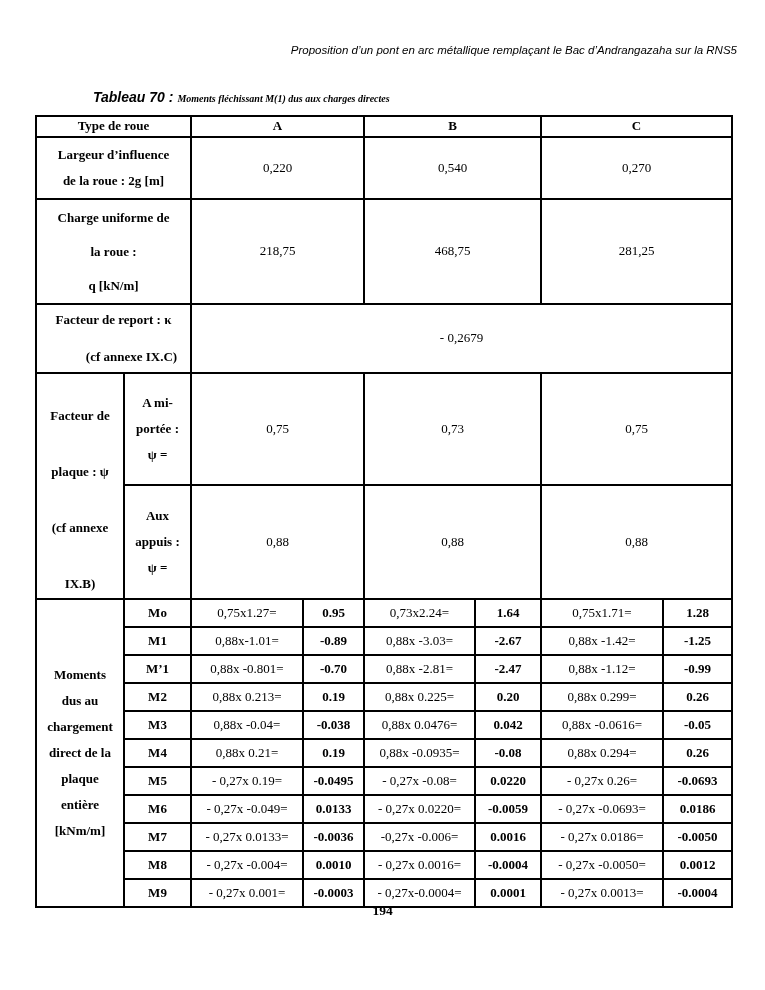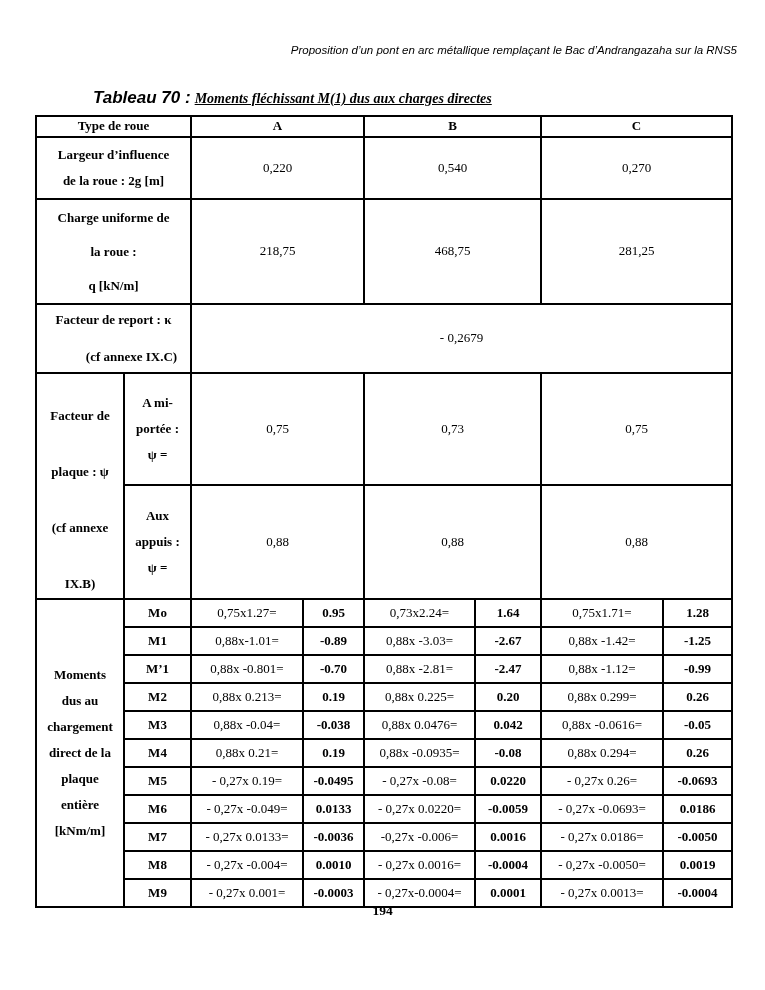--- a/index.html
+++ b/index.html
@@ -1,20 +1,20 @@
 <!DOCTYPE html>
 <html><head>
 <meta charset="utf-8">
 <style>
   html,body{margin:0;padding:0;background:#fff;}
   body{position:relative;width:765px;height:990px;font-family:"Liberation Serif",serif;color:#000;overflow:hidden;}
   .page-header{position:absolute;top:44px;right:28px;font-family:"Liberation Sans",sans-serif;font-style:italic;font-size:11.5px;letter-spacing:0px;}
   .doc-title{position:absolute;top:88px;left:93px;white-space:nowrap;}
-  .doc-title .t-label{font-family:"Liberation Sans",sans-serif;font-weight:bold;font-style:italic;font-size:17px;}
-  .doc-title .t-text{font-family:"Liberation Serif",serif;font-weight:bold;font-style:italic;font-size:14px;text-decoration:underline;}
+  .doc-title .t-label{font-family:"Liberation Sans",sans-serif;font-weight:bold;font-style:italic;font-size:14px;}
+  .doc-title .t-text{font-family:"Liberation Serif",serif;font-weight:bold;font-style:italic;font-size:10px;}
   table.tbl{position:absolute;left:35px;top:115px;width:696px;border-collapse:collapse;table-layout:fixed;}
   .tbl td{border:2px solid #000;text-align:center;vertical-align:middle;padding:0;font-size:13px;line-height:1.25;overflow:hidden;}
   .b{font-weight:bold;}
   tr.r1{height:21px;}
   tr.r2{height:62px;}
   tr.r3{height:105px;}
   tr.r4{height:69px;}
   tr.r5{height:85px;}
   tr.r6{height:86px;}
   tr.rm{height:28px;}
@@ -203,21 +203,21 @@
     <td>- 0,27x 0.0186=</td>
     <td class="b">-0.0050</td>
   </tr>
   <tr class="rm">
     <td class="b">M8</td>
     <td>- 0,27x -0.004=</td>
     <td class="b">0.0010</td>
     <td>- 0,27x 0.0016=</td>
     <td class="b">-0.0004</td>
     <td>- 0,27x -0.0050=</td>
-    <td class="b">0.0019</td>
+    <td class="b">0.0012</td>
   </tr>
   <tr class="rm">
     <td class="b">M9</td>
     <td>- 0,27x 0.001=</td>
     <td class="b">-0.0003</td>
     <td>- 0,27x-0.0004=</td>
     <td class="b">0.0001</td>
     <td>- 0,27x 0.0013=</td>
     <td class="b">-0.0004</td>
   </tr>

